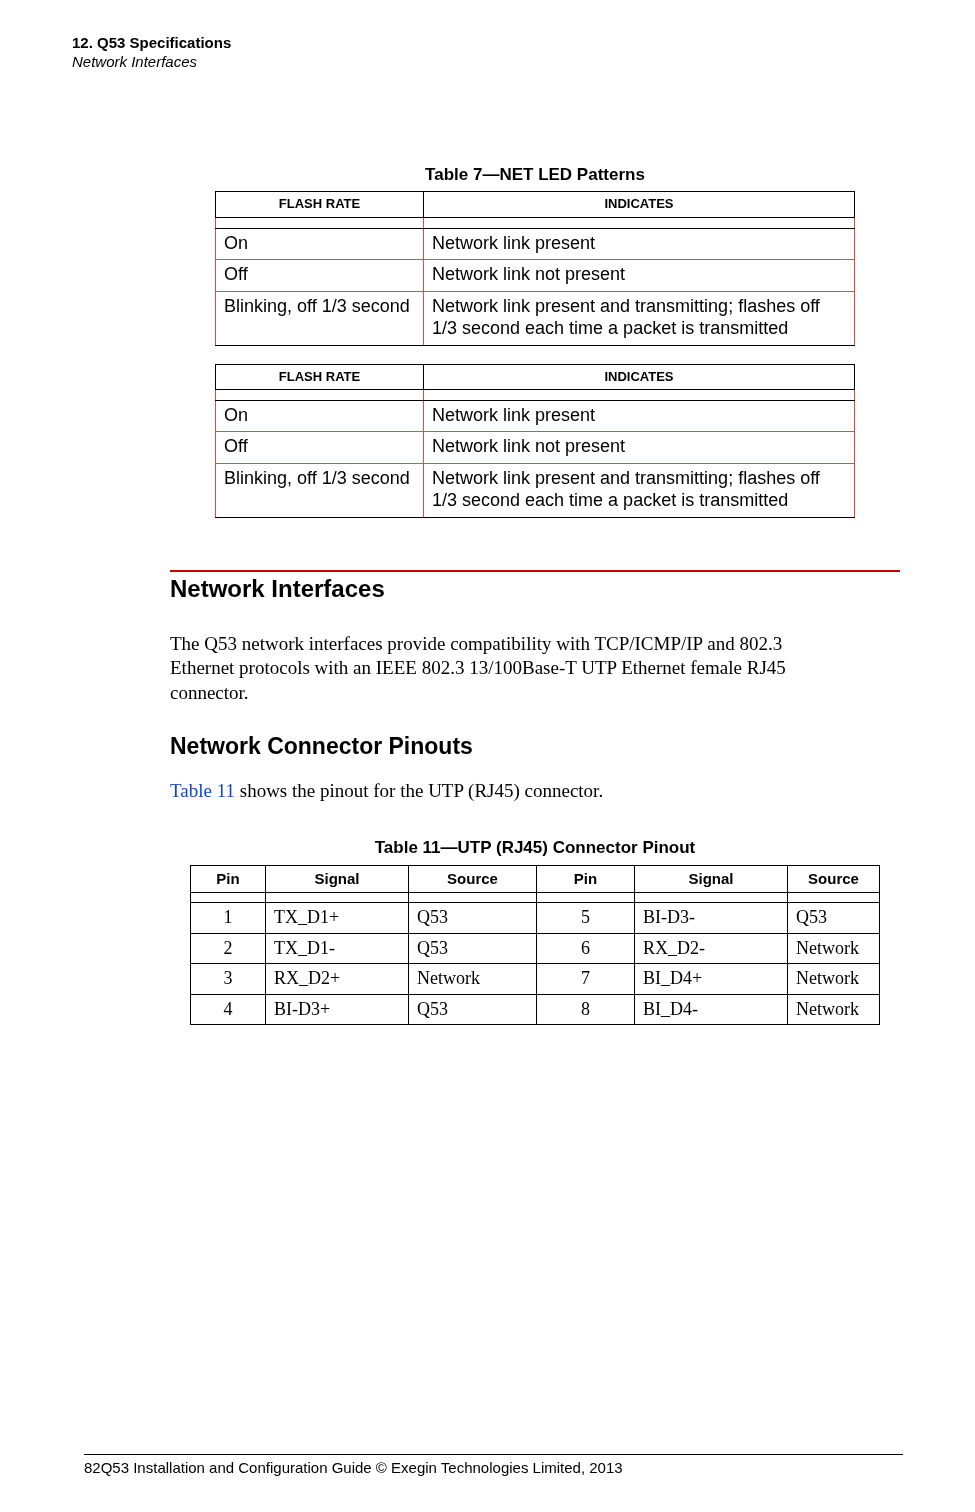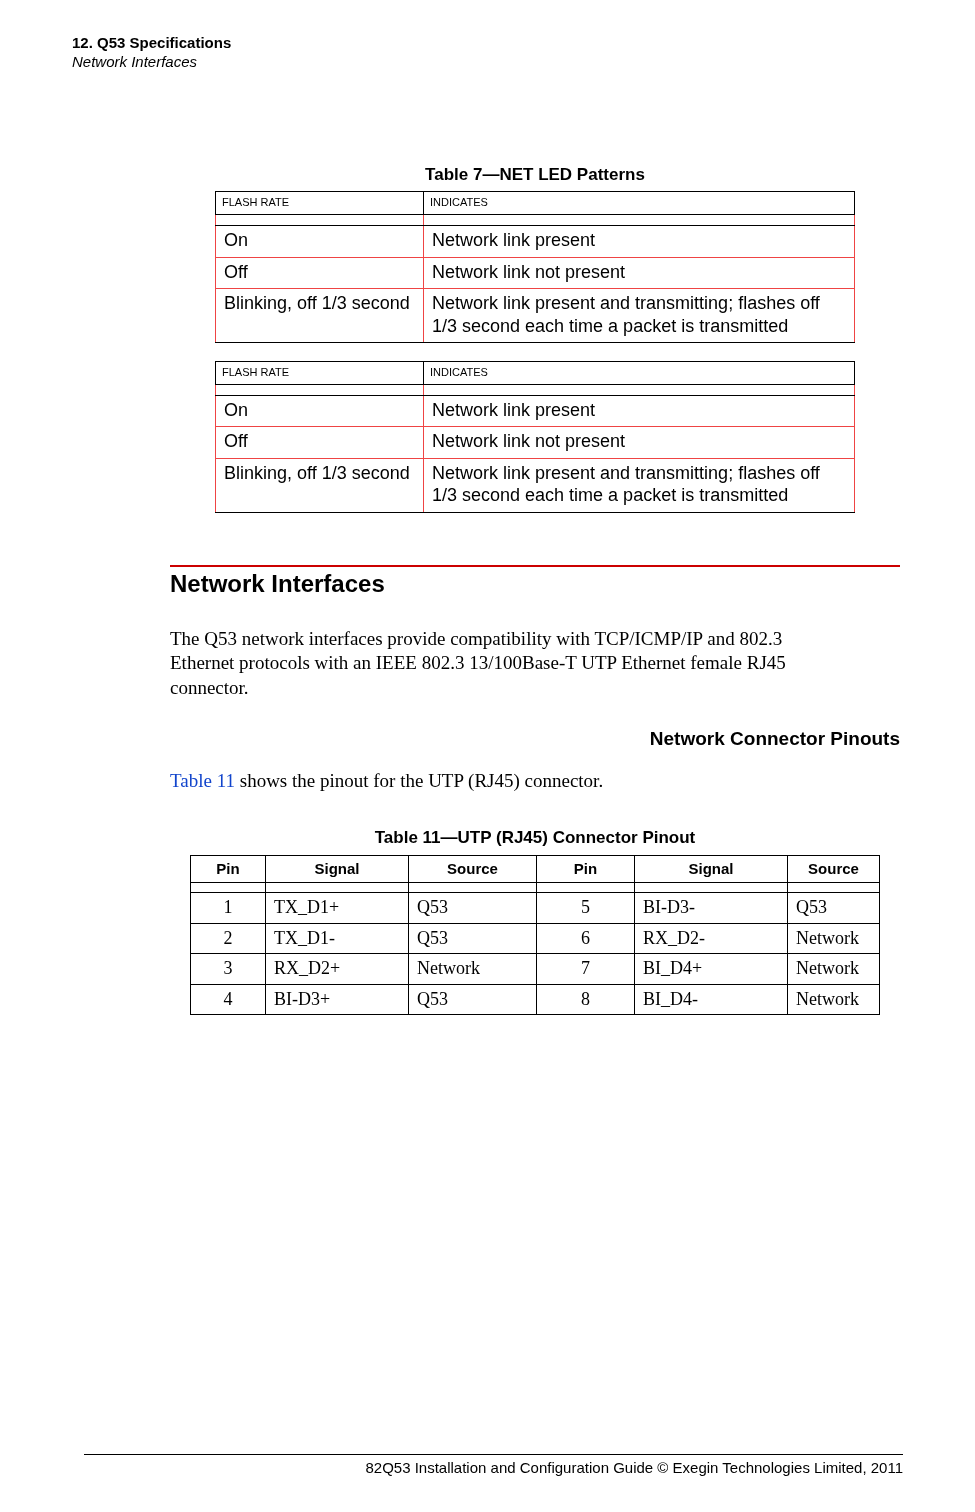--- a/index.html
+++ b/index.html
@@ -44,23 +44,23 @@
     margin: 34px 0 6px 0;
   }
   table.data {
     border-collapse: collapse;
     margin: 0 auto 18px auto;
     width: 640px;
     font-size: 18px;
   }
   table.data th {
     font-family: Arial, Helvetica, sans-serif;
-    font-weight: normal;
-    font-size: 11px;
-    text-align: left;
+    font-weight: bold;
+    font-size: 13px;
+    text-align: center;
     border-top: 1.5px solid #000;
     border-bottom: 1px solid #000;
     border-left: 1px solid #000;
     border-right: 1px solid #000;
     padding: 4px 6px;
     position: relative;
   }
   table.data td {
     border: 1px solid #ef4444;
     padding: 3px 8px 5px 8px;
@@ -84,23 +84,22 @@
   p.body {
     font-family: "Times New Roman", Times, serif;
     font-size: 19px;
     line-height: 1.3;
     margin: 0 0 26px 0;
     max-width: 670px;
   }
   h3.subsection {
     font-family: Arial, Helvetica, sans-serif;
     font-weight: bold;
-    font-size: 19px;
+    font-size: 23px;
     margin: 4px 0 18px 0;
-    text-align: right;
   }
   .link { color: #1144cc; }
   table.pinout {
     border-collapse: collapse;
     margin: 4px auto;
     width: 690px;
     font-size: 18px;
   }
   table.pinout th {
     font-family: Arial, Helvetica, sans-serif;
@@ -121,21 +120,21 @@
   .footer {
     position: absolute;
     left: 84px;
     right: 72px;
     bottom: 34px;
     border-top: 1px solid #000;
     padding-top: 4px;
     font-family: Arial, Helvetica, sans-serif;
     font-size: 15px;
     display: flex;
-    justify-content: flex-end;
+    justify-content: flex-start;
   }
   .header-dbl-row th { border-bottom: none; }
   .header-sep td {
     padding: 0; height: 2px; border-top: 1px solid #000;
     border-bottom: 1px solid #000; border-left: 1px solid #000; border-right: 1px solid #000;
   }
 </style>
 </head>
 <body>
 
@@ -267,16 +266,16 @@
           <td>BI_D4-</td>
           <td>Network</td>
         </tr>
       </tbody>
     </table>
 
   </div>
 
   <div class="footer">
     <span>82</span>
-    <span>Q53 Installation and Configuration Guide  © Exegin Technologies Limited, 2011</span>
+    <span>Q53 Installation and Configuration Guide  © Exegin Technologies Limited, 2013</span>
   </div>
 
 </div>
 
 </body></html>

